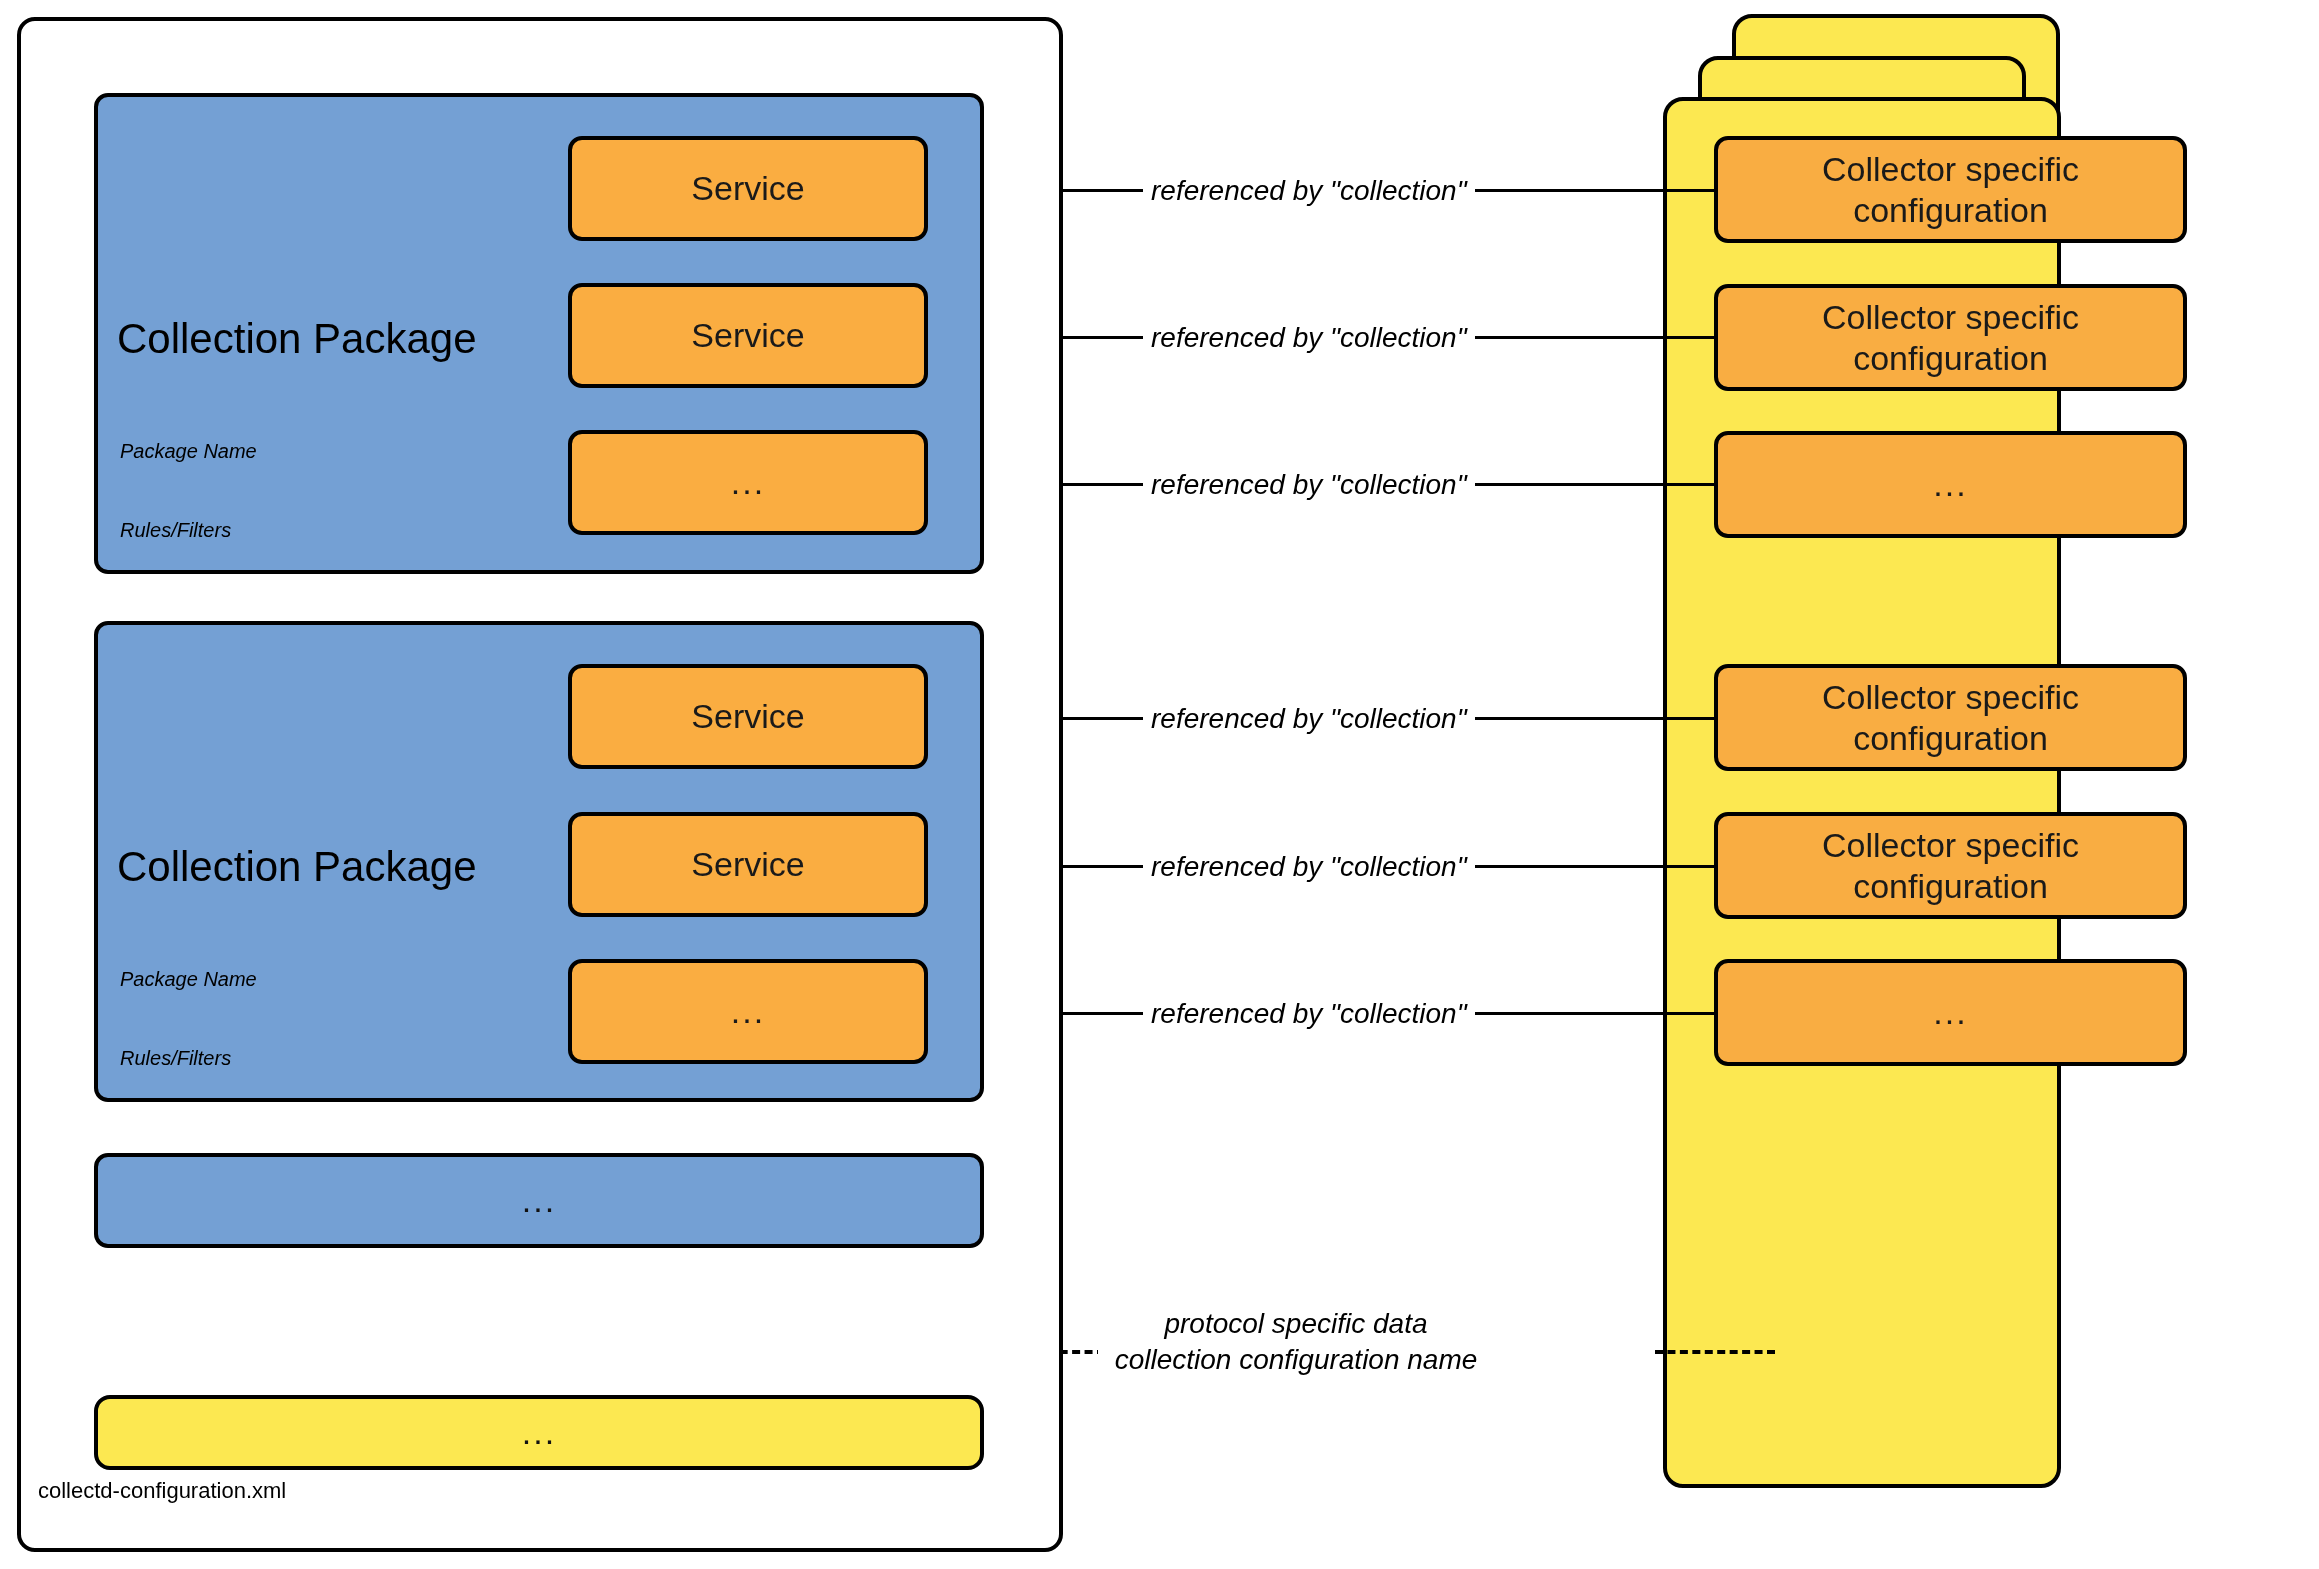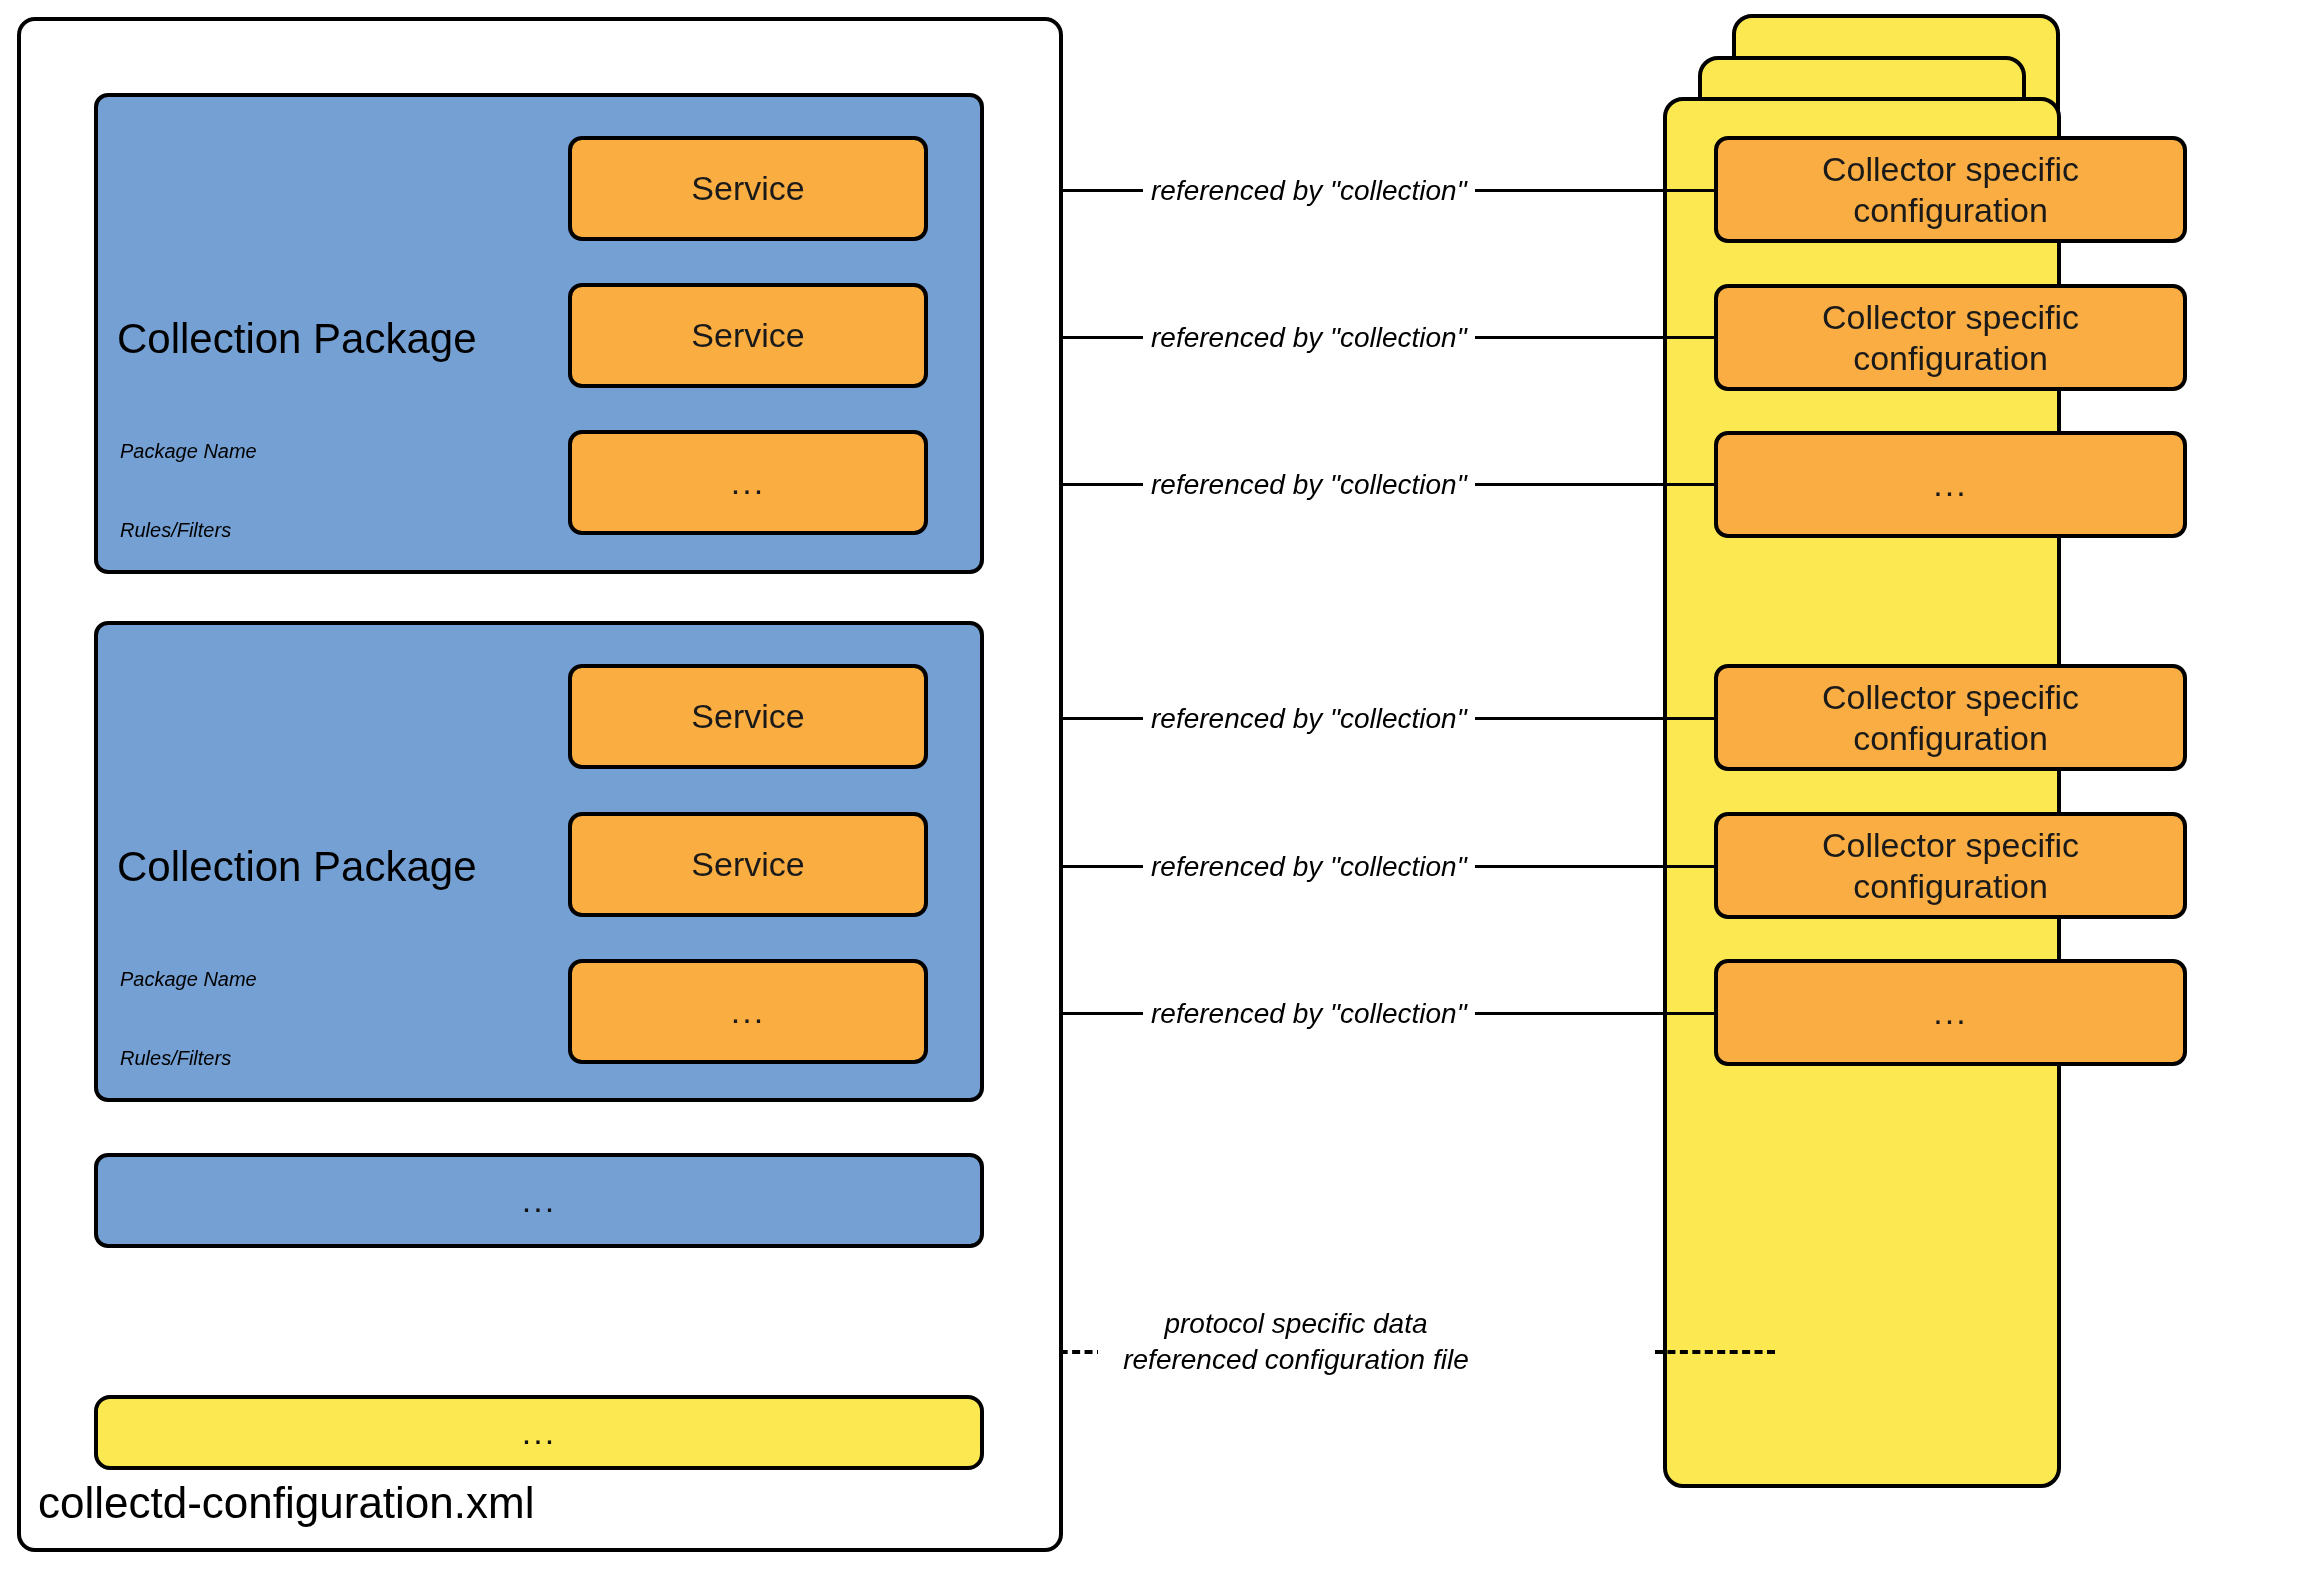--- a/index.html
+++ b/index.html
@@ -80,21 +80,21 @@
   }
   .pkg-title {
     font-size: 42px;
   }
   .pkg-sub {
     font-size: 20px;
     font-style: italic;
     line-height: 1.32;
   }
   .file-label {
-    font-size: 44px;
+    font-size: 22px;
   }
   .edge-label {
     position: absolute;
     font-size: 28px;
     font-style: italic;
     text-align: center;
     white-space: pre;
     background: #ffffff;
     padding: 0 8px;
     line-height: 1.3;
@@ -203,15 +203,15 @@
     <span style="white-space:pre-line;">...</span>
   </div>
 
   <div class="edge-label" style="left:1143px; top:173px;">referenced by "collection"</div>
   <div class="edge-label" style="left:1143px; top:320px;">referenced by "collection"</div>
   <div class="edge-label" style="left:1143px; top:467px;">referenced by "collection"</div>
   <div class="edge-label" style="left:1143px; top:701px;">referenced by "collection"</div>
   <div class="edge-label" style="left:1143px; top:849px;">referenced by "collection"</div>
   <div class="edge-label" style="left:1143px; top:996px;">referenced by "collection"</div>
 
-  <div class="edge-label two-line" style="left:1098px; top:1306px;">protocol specific data referenced configuration file</div>
+  <div class="edge-label two-line" style="left:1098px; top:1306px;">protocol specific data collection configuration name</div>
 
 </div>
 
 </body></html>

